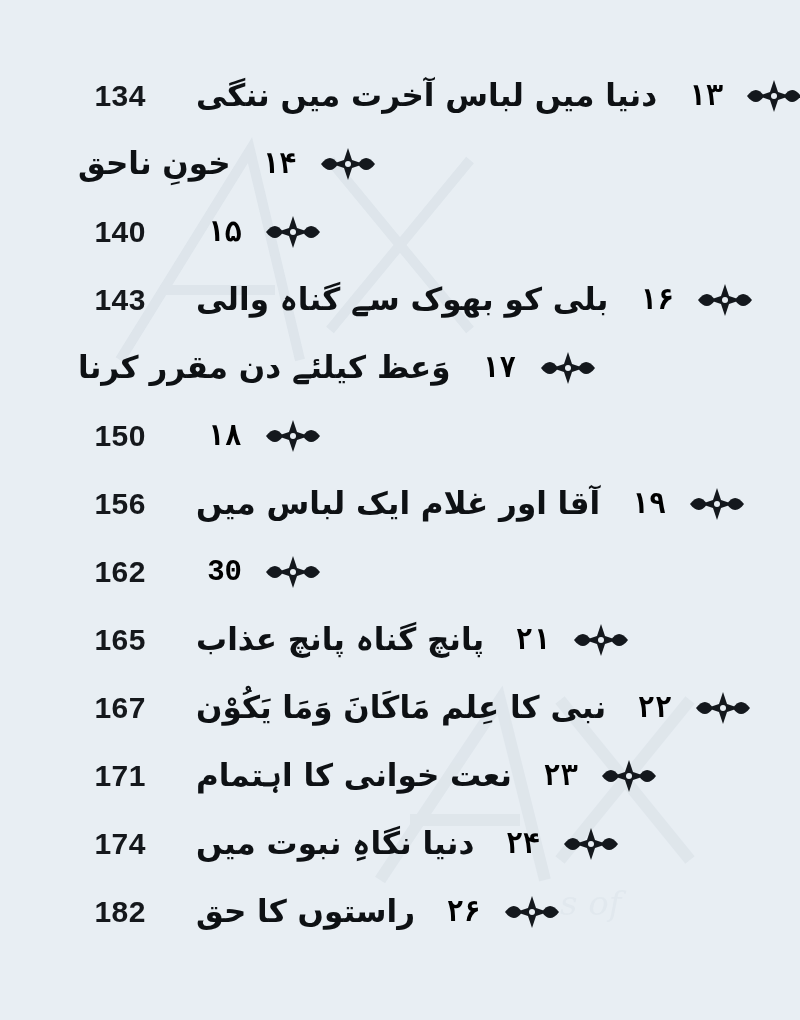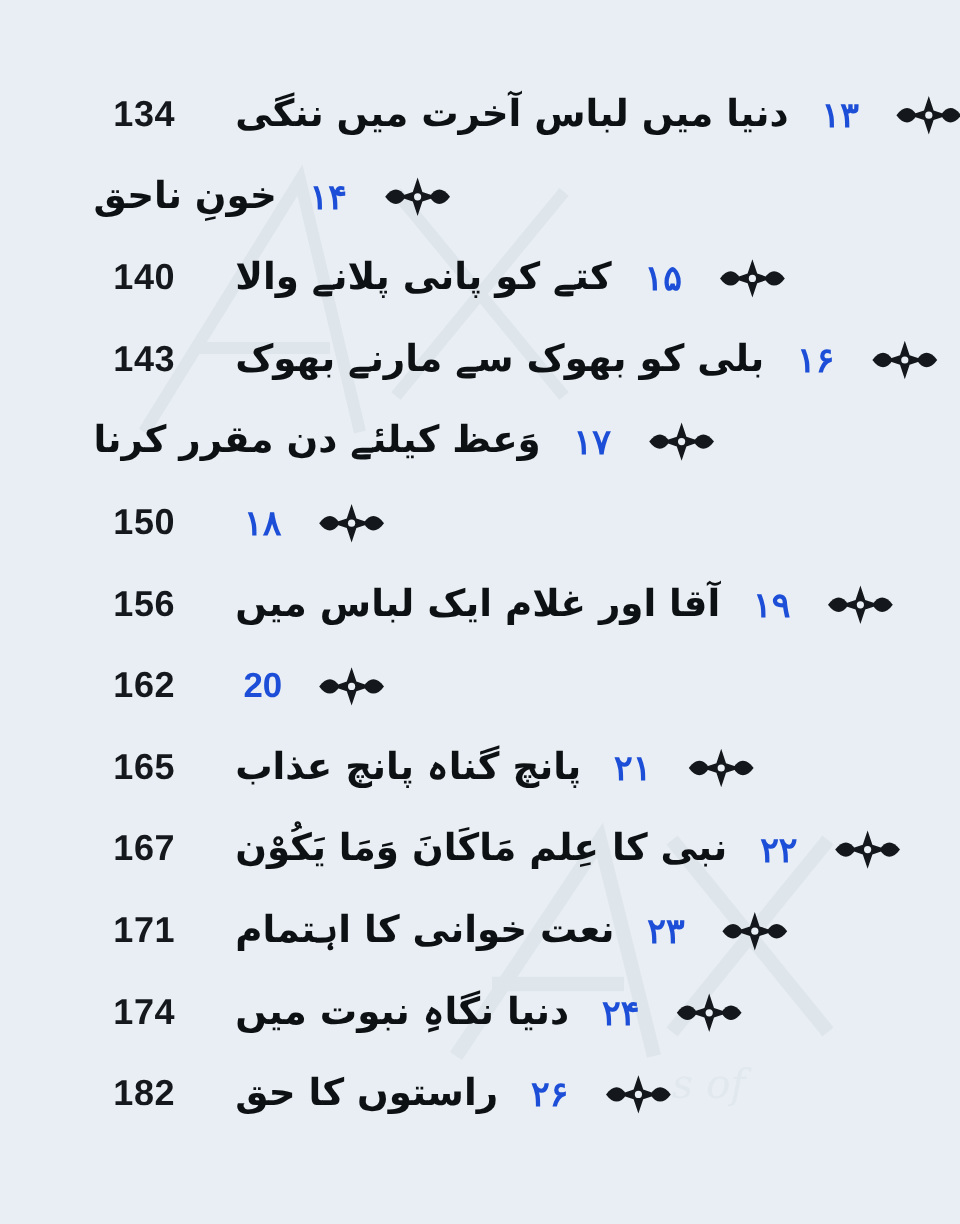--- a/index.html
+++ b/index.html
@@ -93,29 +93,29 @@
     display: inline-flex;
     align-items: center;
     justify-content: center;
     width: 62px;
     height: 40px;
     color: #14181d;
   }
   .ornament svg { display: block; }
 
   .serial {
-    font-family: Liberation Sans, sans-serif;
+    font-family: Liberation Mono, monospace;
     font-size: 29px;
     font-weight: 700;
-    color: #1d4ed8;
+    color: #000000;
     direction: rtl;
     unicode-bidi: isolate;
     white-space: nowrap;
     min-width: 46px;
-    text-align: center;
+    text-align: right;
   }
 </style>
 </head>
 <body>
 
 <svg class="watermark" viewBox="0 0 800 1020" xmlns="http://www.w3.org/2000/svg" aria-hidden="true">
   <g fill="none" stroke="#ccd6de" stroke-width="10" opacity="0.75">
     <path d="M120 360 L250 150 L300 360"></path>
     <path d="M160 290 L275 290"></path>
     <path d="M330 330 L470 160"></path>
@@ -166,39 +166,38 @@
               <circle cx="31" cy="20" r="3" fill="#e8eef3"></circle>
             </g>
           </svg>
         </span>
       </div>
     </div>
 
     <div class="toc-row">
       <div class="page-num">140</div>
       <div class="entry">
-        <span class="title-ur">کتے کو پانی پلانے والا</span>
         <span class="serial">۱۵</span>
         <span class="ornament">
           <svg width="62" height="40" viewBox="0 0 62 40" xmlns="http://www.w3.org/2000/svg">
             <g fill="currentColor">
               <path d="M31 4 L35 16 L47 20 L35 24 L31 36 L27 24 L15 20 L27 16 Z"></path>
               <path d="M4 20 C10 12, 16 12, 21 20 C16 28, 10 28, 4 20 Z"></path>
               <path d="M58 20 C52 12, 46 12, 41 20 C46 28, 52 28, 58 20 Z"></path>
               <circle cx="31" cy="20" r="3" fill="#e8eef3"></circle>
             </g>
           </svg>
         </span>
       </div>
     </div>
 
     <div class="toc-row">
       <div class="page-num">143</div>
       <div class="entry">
-        <span class="title-ur">بلی کو بھوک سے مارنے بھوک</span>
+        <span class="title-ur">بلی کو بھوک سے گناہ والی</span>
         <span class="serial">۱۶</span>
         <span class="ornament">
           <svg width="62" height="40" viewBox="0 0 62 40" xmlns="http://www.w3.org/2000/svg">
             <g fill="currentColor">
               <path d="M31 4 L35 16 L47 20 L35 24 L31 36 L27 24 L15 20 L27 16 Z"></path>
               <path d="M4 20 C10 12, 16 12, 21 20 C16 28, 10 28, 4 20 Z"></path>
               <path d="M58 20 C52 12, 46 12, 41 20 C46 28, 52 28, 58 20 Z"></path>
               <circle cx="31" cy="20" r="3" fill="#e8eef3"></circle>
             </g>
           </svg>
@@ -254,21 +253,21 @@
               <circle cx="31" cy="20" r="3" fill="#e8eef3"></circle>
             </g>
           </svg>
         </span>
       </div>
     </div>
 
     <div class="toc-row">
       <div class="page-num">162</div>
       <div class="entry">
-        <span class="serial">20</span>
+        <span class="serial">30</span>
         <span class="ornament">
           <svg width="62" height="40" viewBox="0 0 62 40" xmlns="http://www.w3.org/2000/svg">
             <g fill="currentColor">
               <path d="M31 4 L35 16 L47 20 L35 24 L31 36 L27 24 L15 20 L27 16 Z"></path>
               <path d="M4 20 C10 12, 16 12, 21 20 C16 28, 10 28, 4 20 Z"></path>
               <path d="M58 20 C52 12, 46 12, 41 20 C46 28, 52 28, 58 20 Z"></path>
               <circle cx="31" cy="20" r="3" fill="#e8eef3"></circle>
             </g>
           </svg>
         </span>

